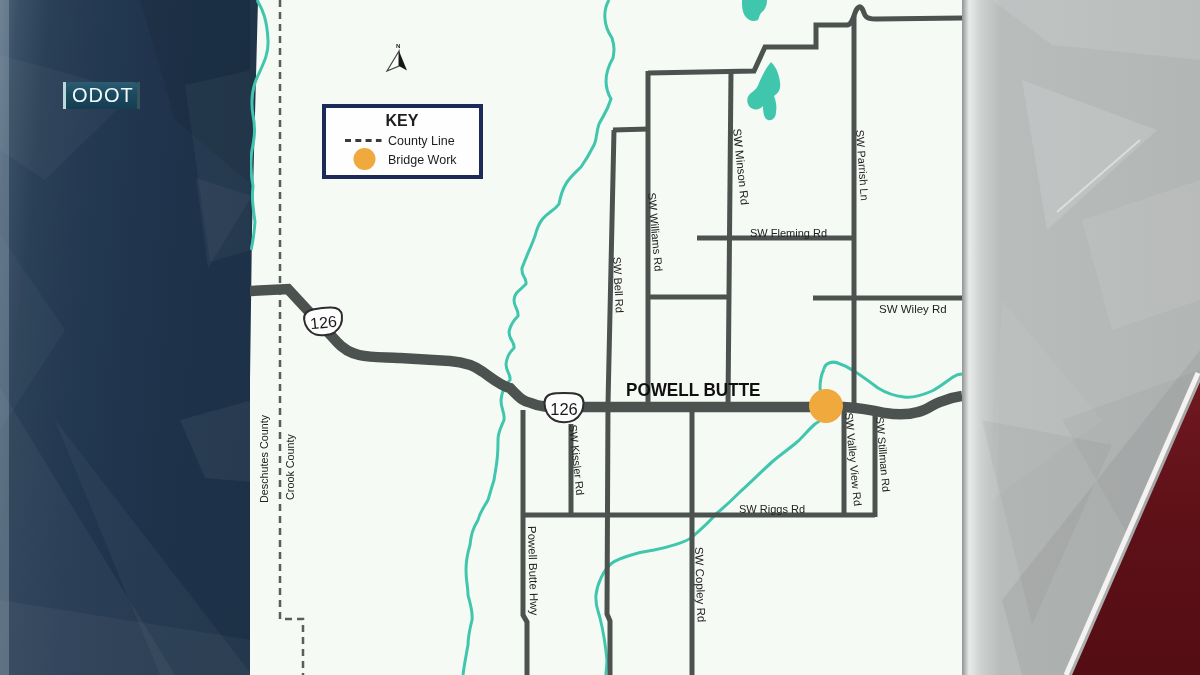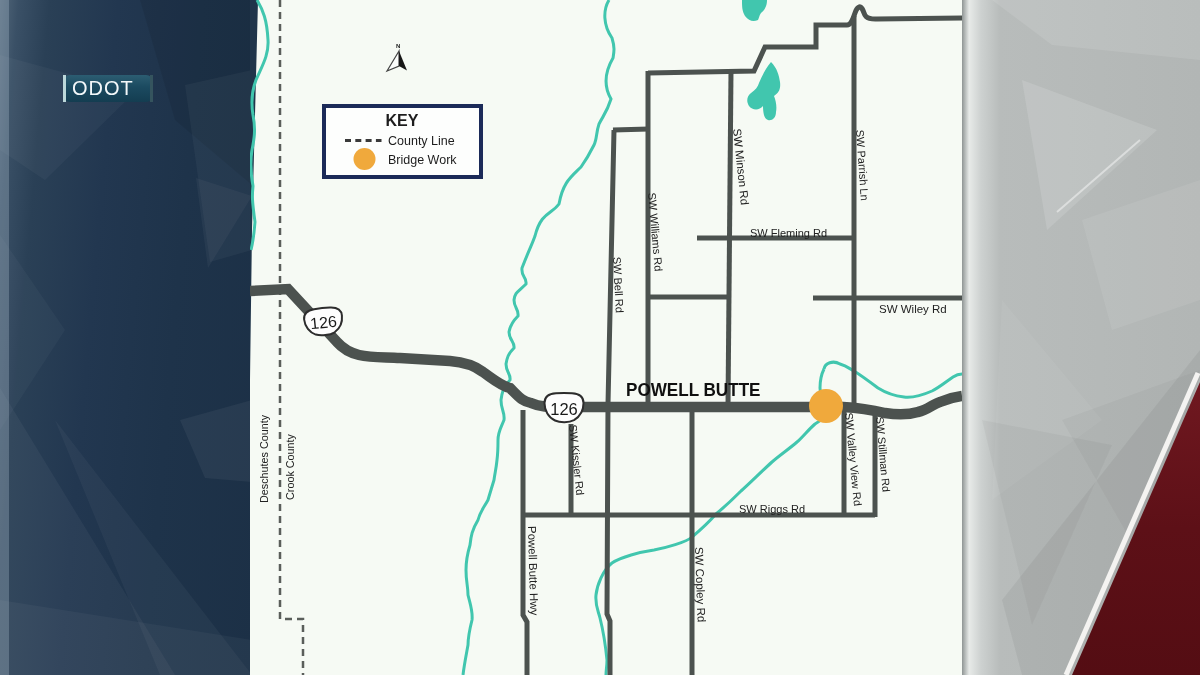--- a/index.html
+++ b/index.html
@@ -19,21 +19,21 @@
       <polygon points="185,85 252,70 252,250 210,262" fill="rgba(255,255,255,0.04)"></polygon>
       <polygon points="0,235 65,330 0,430" fill="rgba(255,255,255,0.03)"></polygon>
       <polygon points="0,388 175,675 0,675" fill="rgba(255,255,255,0.045)"></polygon>
       <polygon points="55,420 252,675 160,675" fill="rgba(255,255,255,0.04)"></polygon>
       <polygon points="180,420 252,400 252,482 205,478" fill="rgba(255,255,255,0.05)"></polygon>
       <polygon points="0,600 252,640 252,675 0,675" fill="rgba(255,255,255,0.04)"></polygon>
       <rect x="0" y="0" width="9" height="675" fill="rgba(170,190,205,0.32)"></rect>
     </svg>
   </div>
 
-  <div class="abs" style="left:63px;top:75px;width:90px;height:27px;background:linear-gradient(180deg,#2c5d72 0%,#1b4a60 45%,#143d51 100%);border-radius:7px;">
+  <div class="abs" style="left:63px;top:82px;width:77px;height:27px;background:linear-gradient(180deg,#2c5d72 0%,#1b4a60 45%,#143d51 100%);border-radius:7px;">
     <div class="abs" style="left:0;top:0;width:3px;height:27px;background:#bcd8da;"></div>
     <div class="abs" style="right:0;top:0;width:3px;height:27px;background:#35545e;"></div>
     <div class="abs" style="left:9px;top:2px;color:#f3f8fa;font-size:20px;letter-spacing:1px;">ODOT</div>
   </div>
 
   <div class="abs" style="left:962px;top:0;width:238px;height:675px;background:linear-gradient(90deg,#8f9594 0%,#e7eae8 3%,#cdd1d0 8%,#b8bcbb 16%,#b2b6b5 100%);">
     <svg width="238" height="675" style="position:absolute;left:0;top:0">
       <polygon points="30,0 238,0 238,60 90,45" fill="rgba(255,255,255,0.10)"></polygon>
       <polygon points="60,80 195,130 85,230" fill="rgba(255,255,255,0.13)"></polygon>
       <polygon points="120,220 238,180 238,300 150,330" fill="rgba(255,255,255,0.08)"></polygon>

